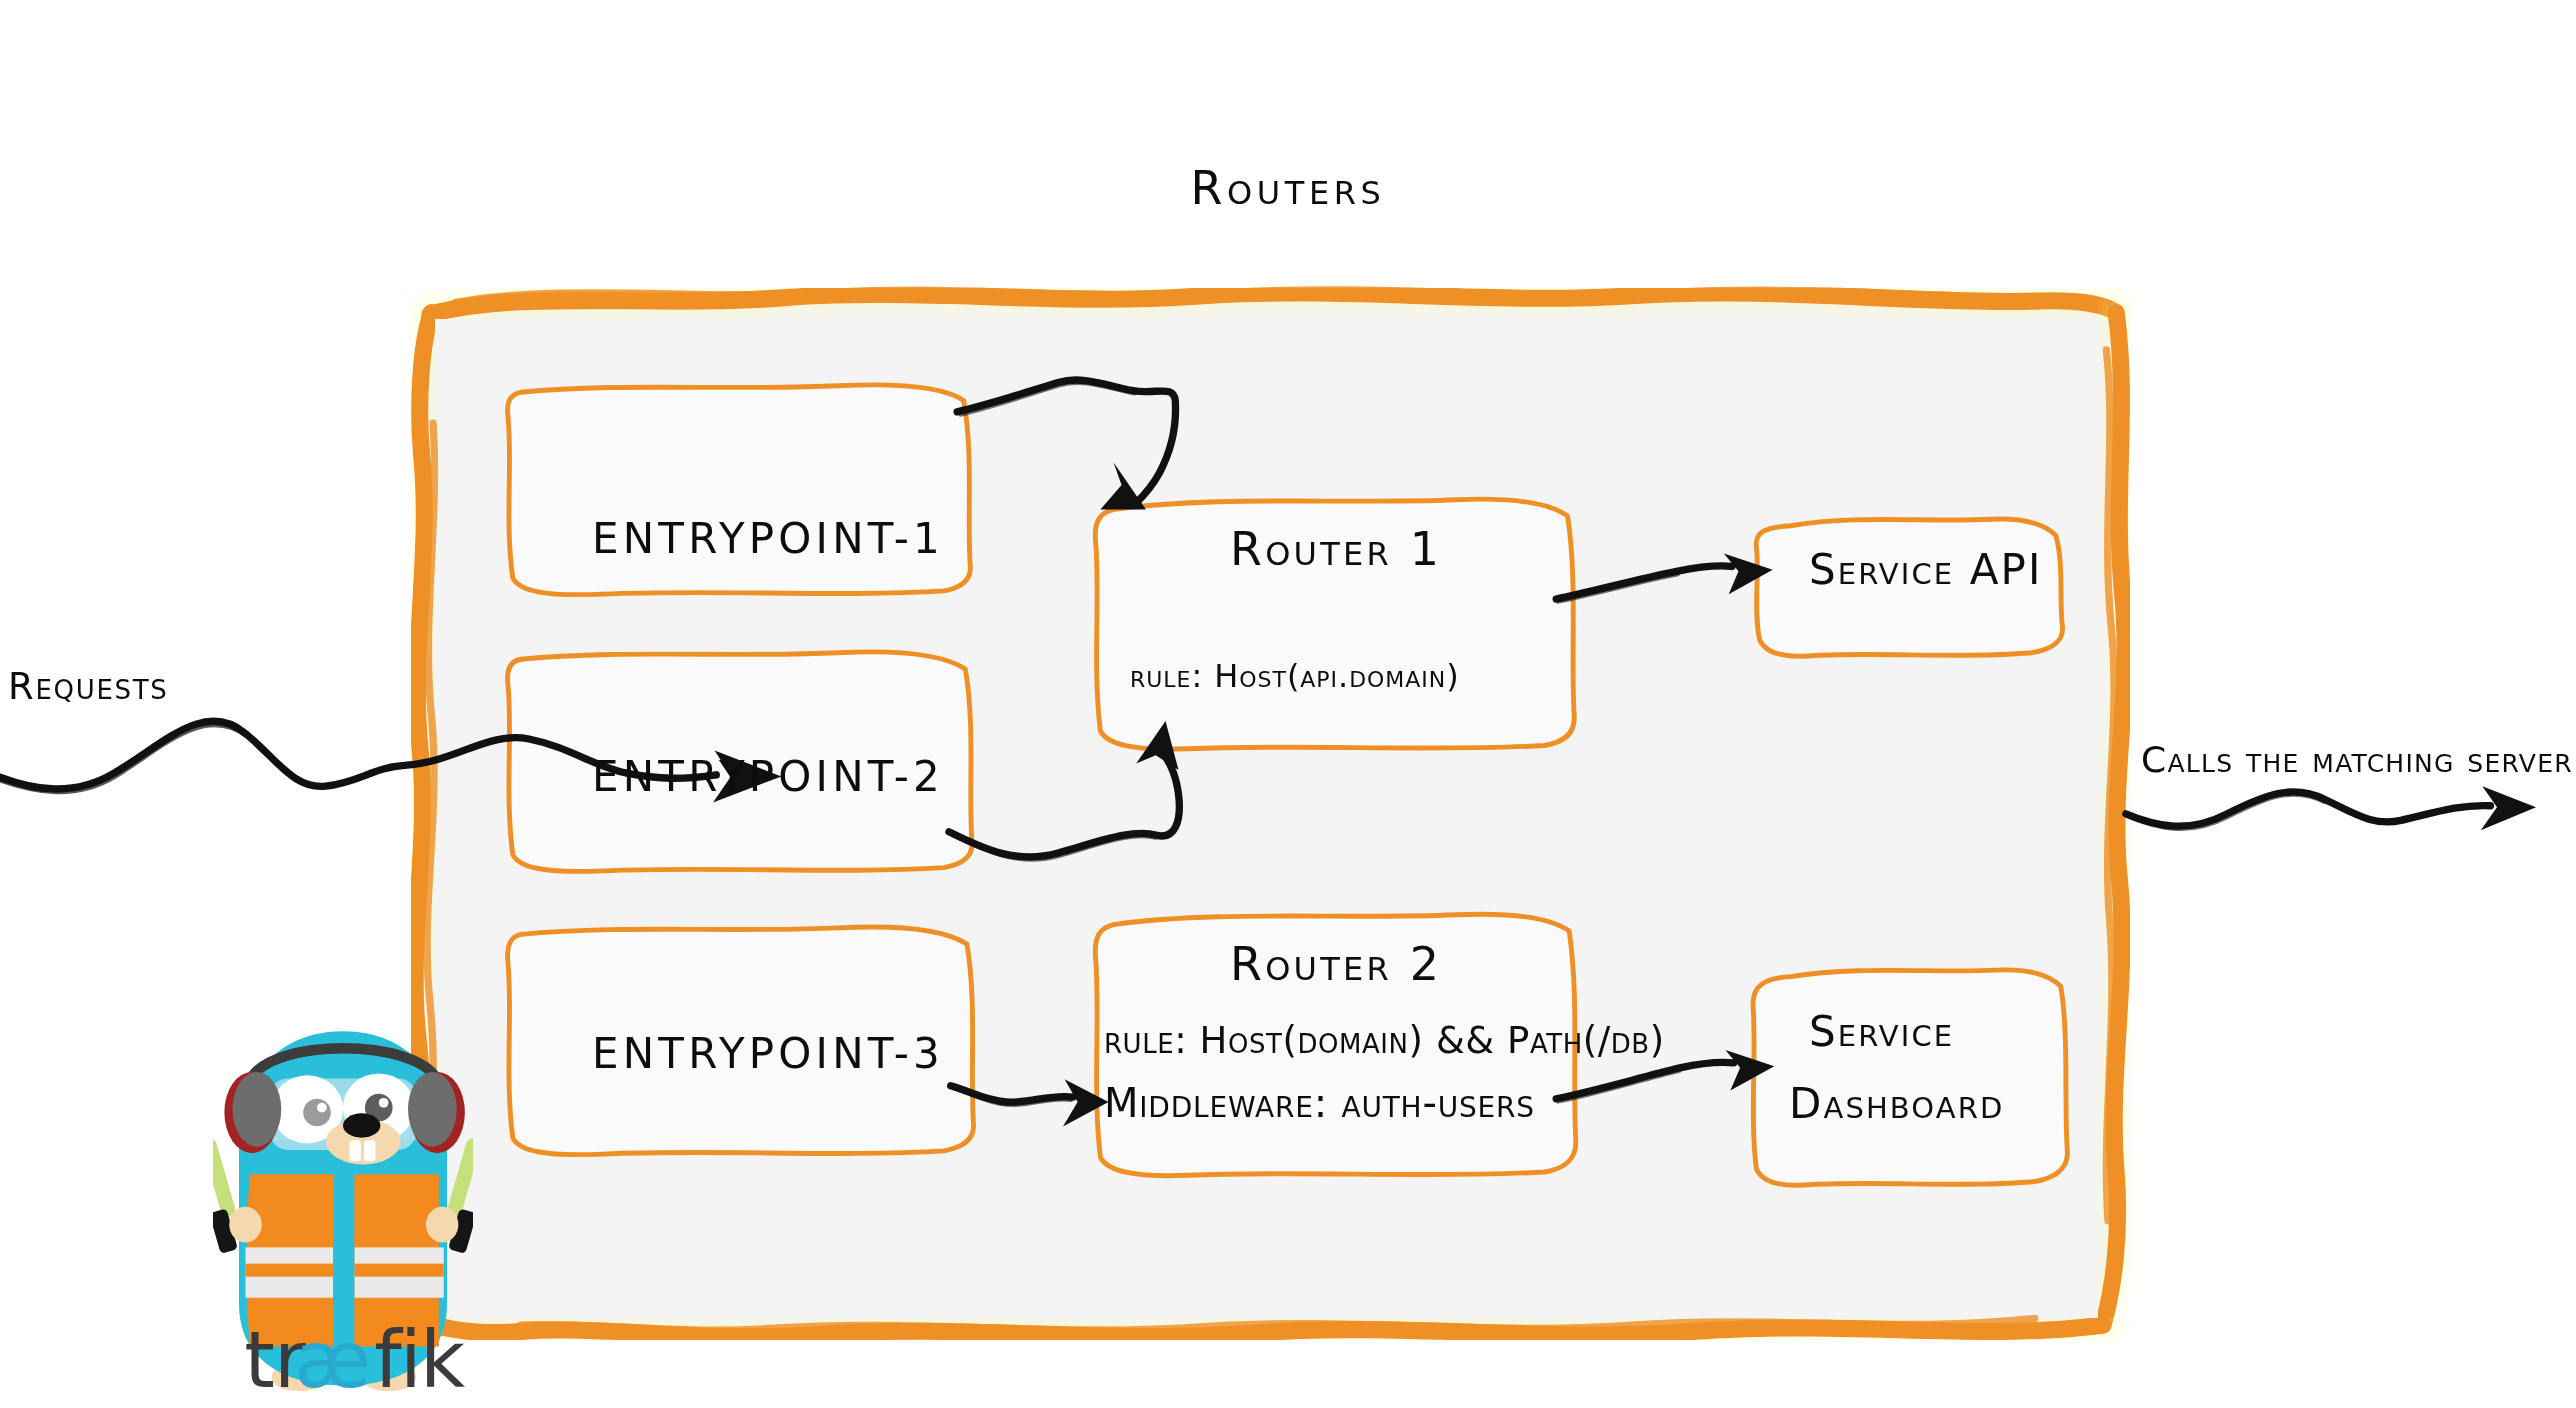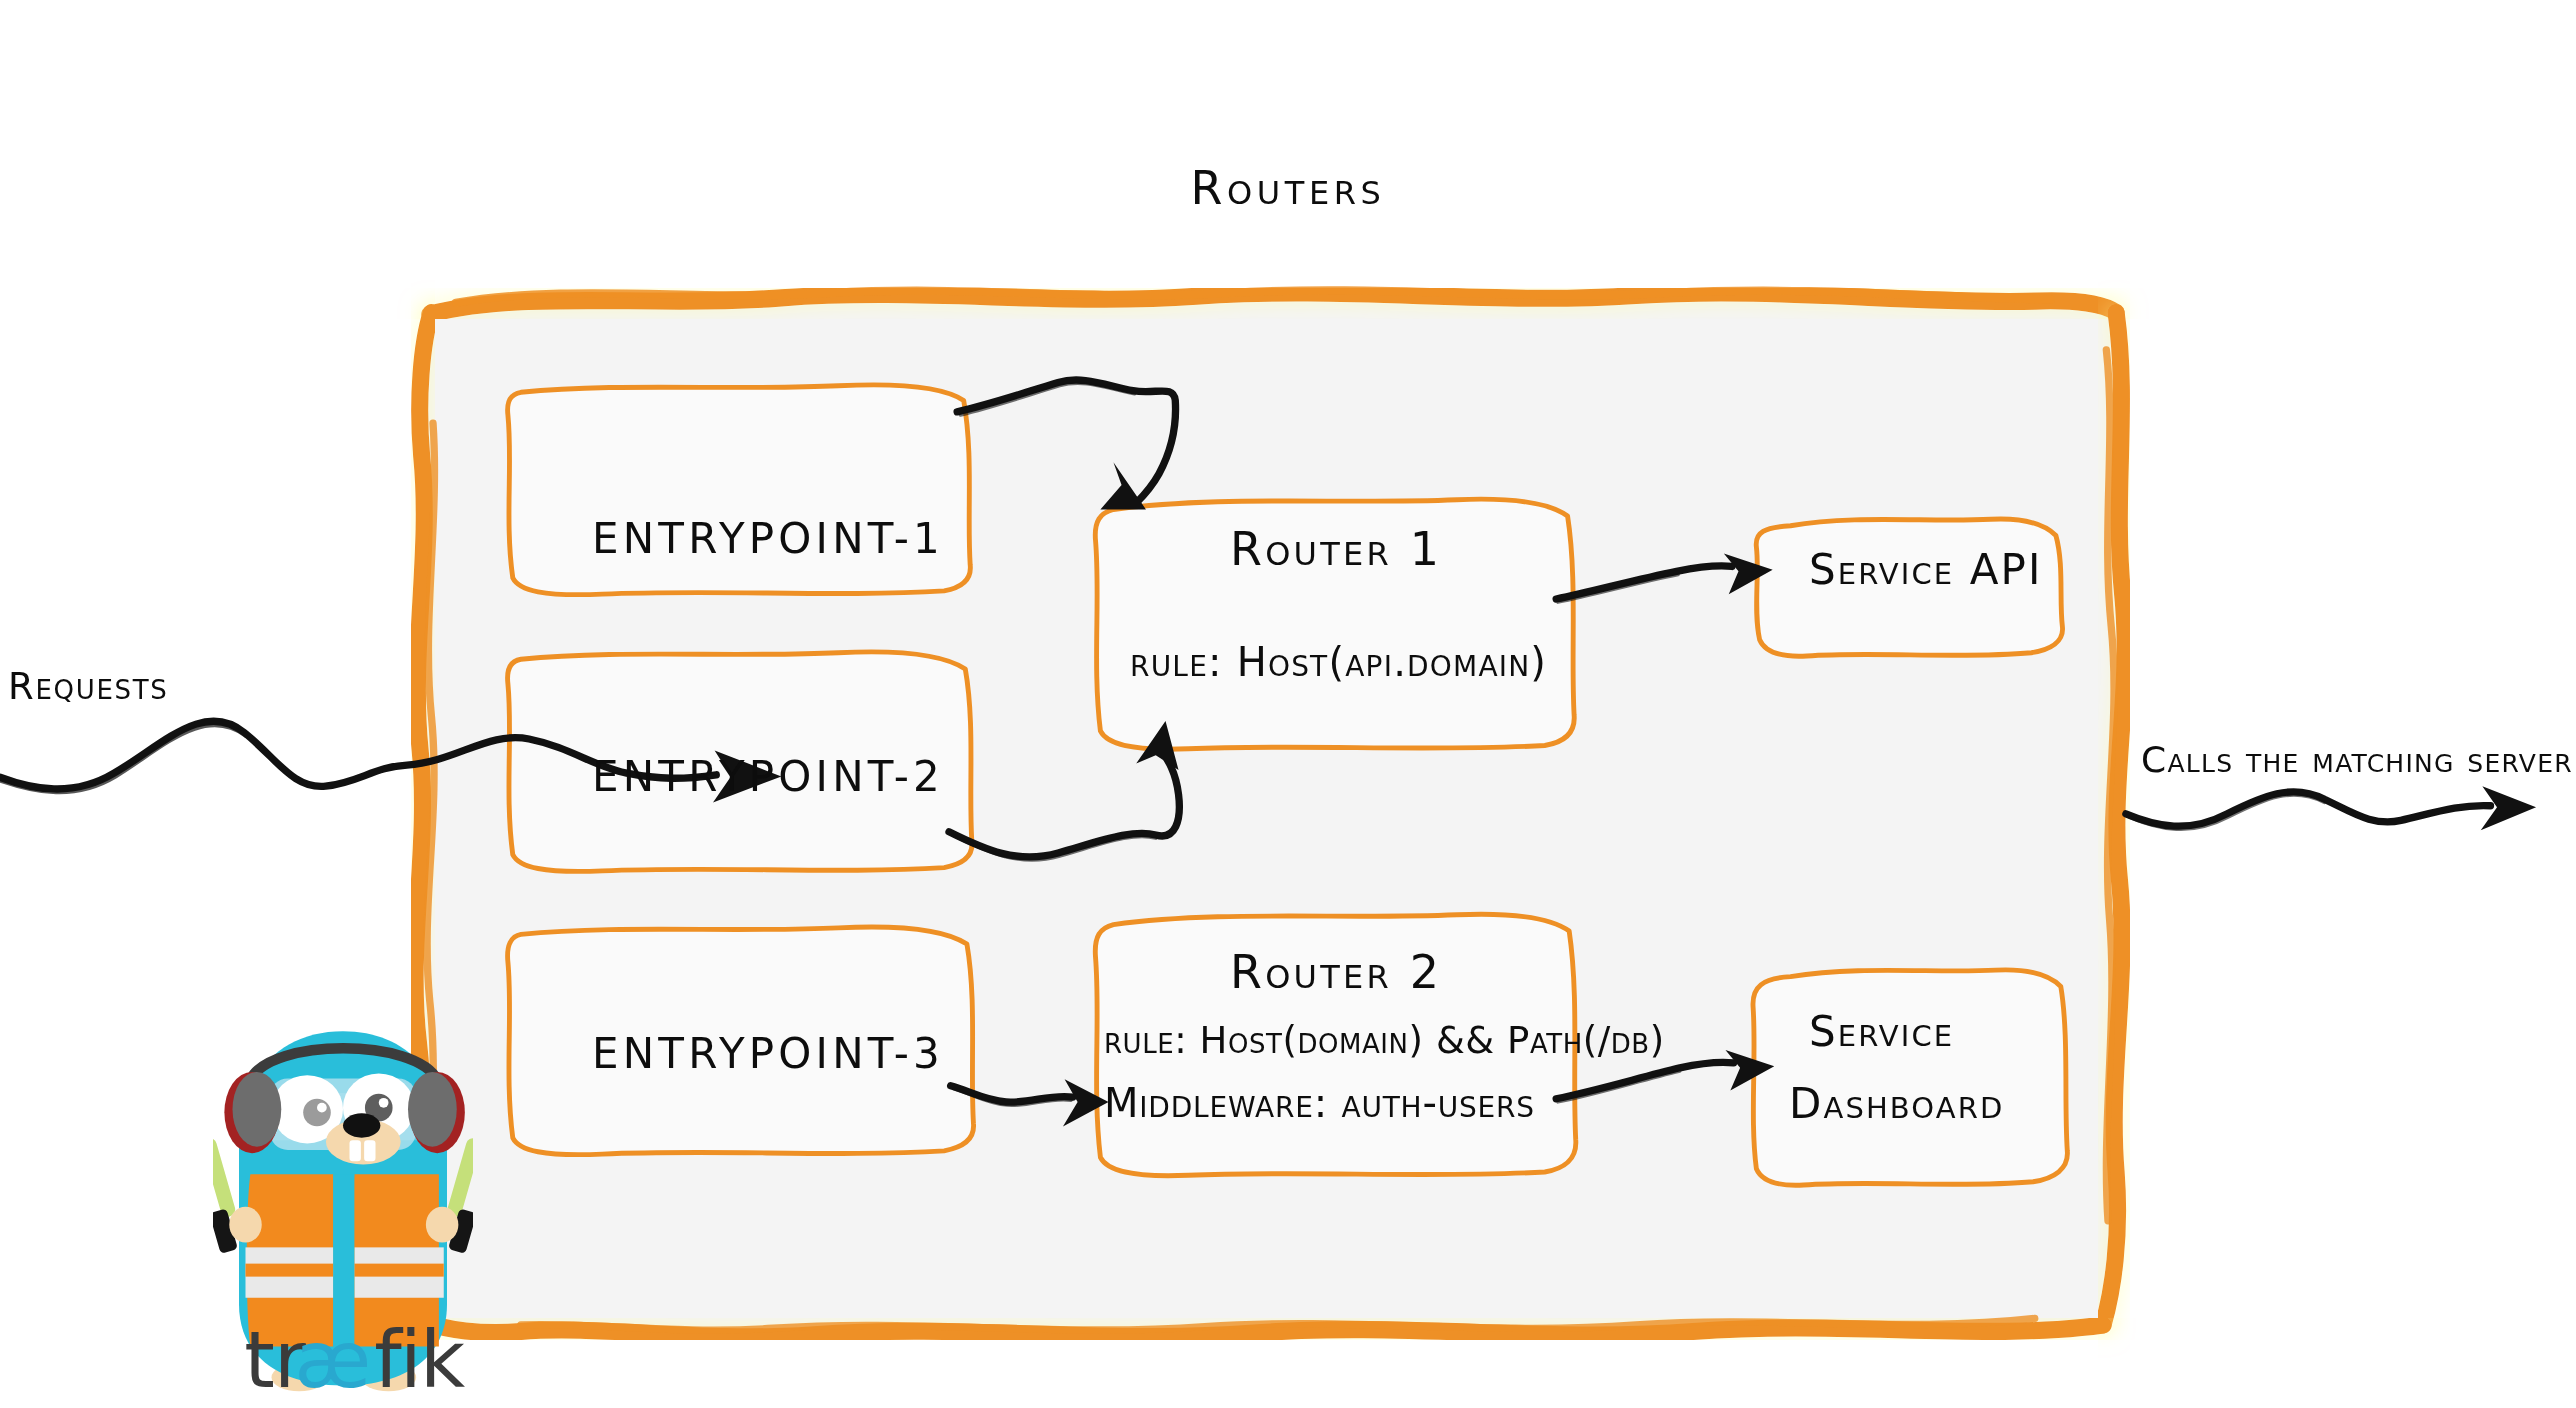--- a/index.html
+++ b/index.html
@@ -58,23 +58,23 @@
     font-size: 42px;
     letter-spacing: 0.10em;
     text-transform: uppercase;
   }
 
   #ep1-label { left: 592px; top: 472px; margin-top: 44px; }
   #ep2-label { left: 592px; top: 754px; }
   #ep3-label { left: 592px; top: 1031px; }
 
   #router1-title { left: 1230px; top: 525px; font-size: 46px; letter-spacing: 0.07em; }
-  #router1-rule  { left: 1130px; top: 641px; font-size: 40px; letter-spacing: 0.03em; }
-
-  #router2-title { left: 1230px; top: 940px; font-size: 46px; letter-spacing: 0.07em; margin-top: 8px; }
+  #router1-rule  { left: 1130px; top: 659px; font-size: 32px; letter-spacing: 0.03em; }
+
+  #router2-title { left: 1230px; top: 940px; font-size: 46px; letter-spacing: 0.07em; }
   #router2-rule  { left: 1104px; top: 1021px; font-size: 37px; letter-spacing: 0.015em; }
   #router2-mw    { left: 1104px; top: 1082px; font-size: 40px; letter-spacing: 0.02em; }
 
   #svc-api-label { left: 1809px; top: 547px; font-size: 42px; letter-spacing: 0.05em; }
   #svc-dash-l1   { left: 1809px; top: 1009px; font-size: 42px; letter-spacing: 0.05em; }
   #svc-dash-l2   { left: 1789px; top: 1081px; font-size: 42px; letter-spacing: 0.05em; }
 
   #requests-label { left: 8.1px; top: 667px; font-size: 37px; letter-spacing: 0.045em; }
   #calls-label    { left: 2141px; top: 741px; font-size: 36px; letter-spacing: 0.035em; }
 

